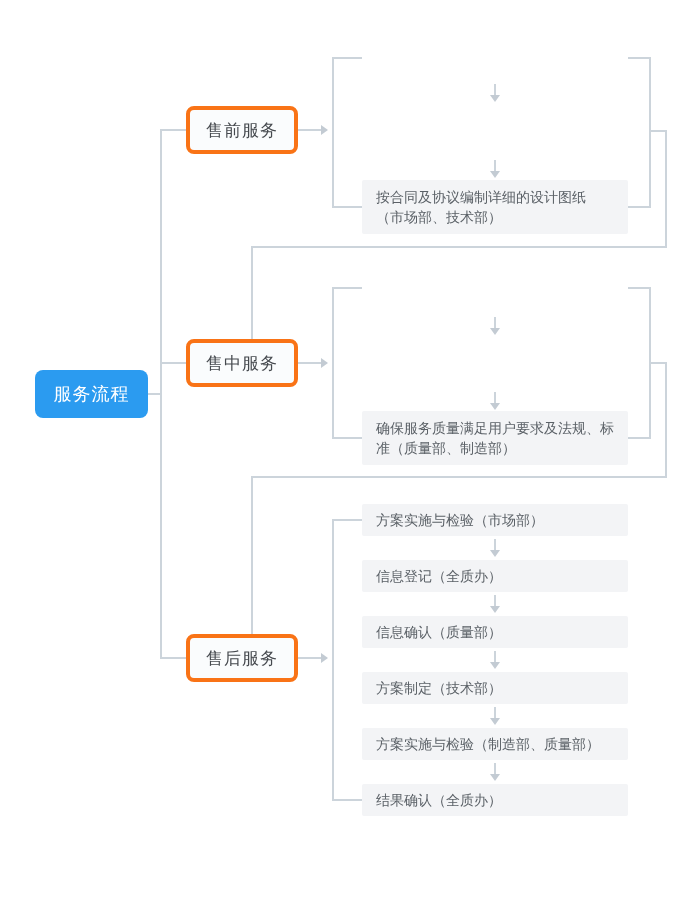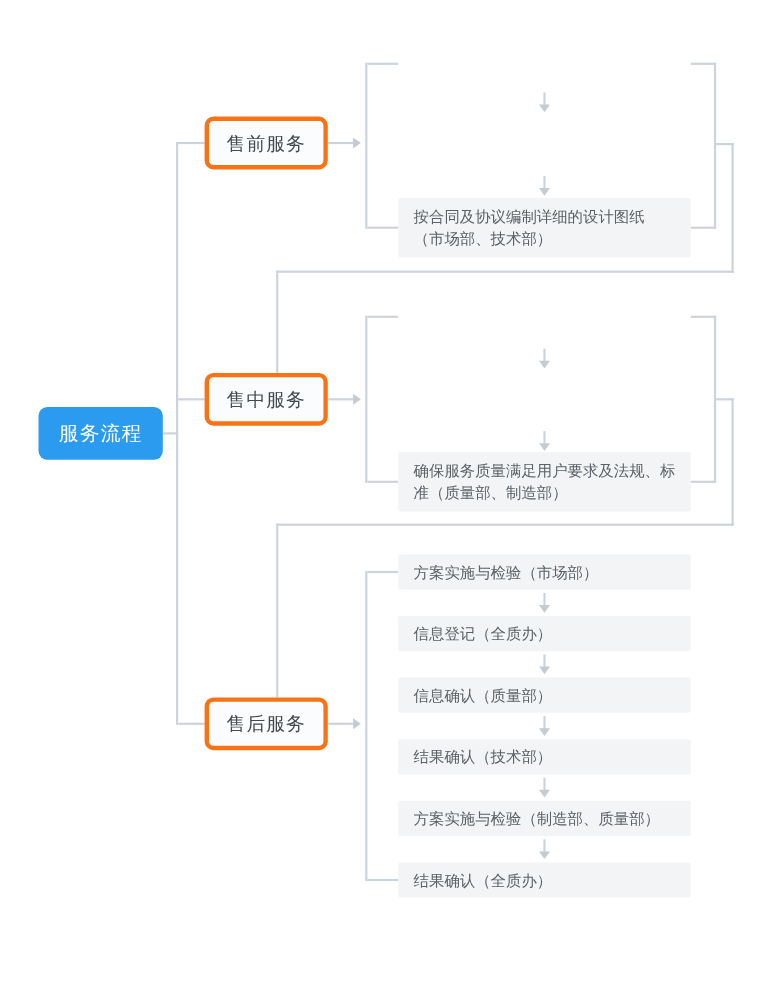--- a/index.html
+++ b/index.html
@@ -87,17 +87,17 @@
 
   <div class="step" style="top:180px;height:54px">按合同及协议编制详细的设计图纸
 （市场部、技术部）</div>
 
   <div class="step" style="top:411px;height:54px">确保服务质量满足用户要求及法规、标
 准（质量部、制造部）</div>
 
   <div class="step" style="top:504px;height:32px">方案实施与检验（市场部）</div>
   <div class="step" style="top:560px;height:32px">信息登记（全质办）</div>
   <div class="step" style="top:616px;height:32px">信息确认（质量部）</div>
-  <div class="step" style="top:672px;height:32px">结果确认（技术部）</div>
+  <div class="step" style="top:672px;height:32px">方案制定（技术部）</div>
   <div class="step" style="top:728px;height:32px">方案实施与检验（制造部、质量部）</div>
   <div class="step" style="top:784px;height:32px">结果确认（全质办）</div>
 
 </div>
 
 </body></html>

